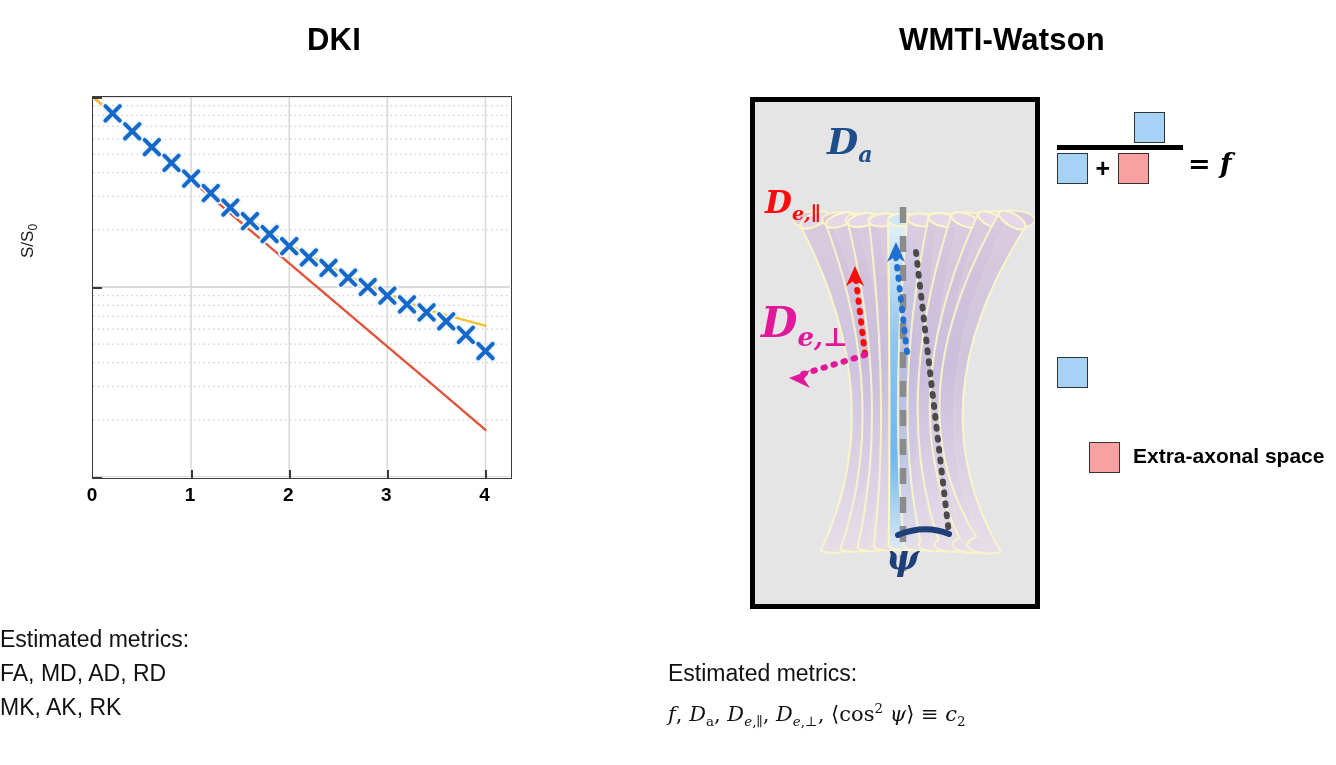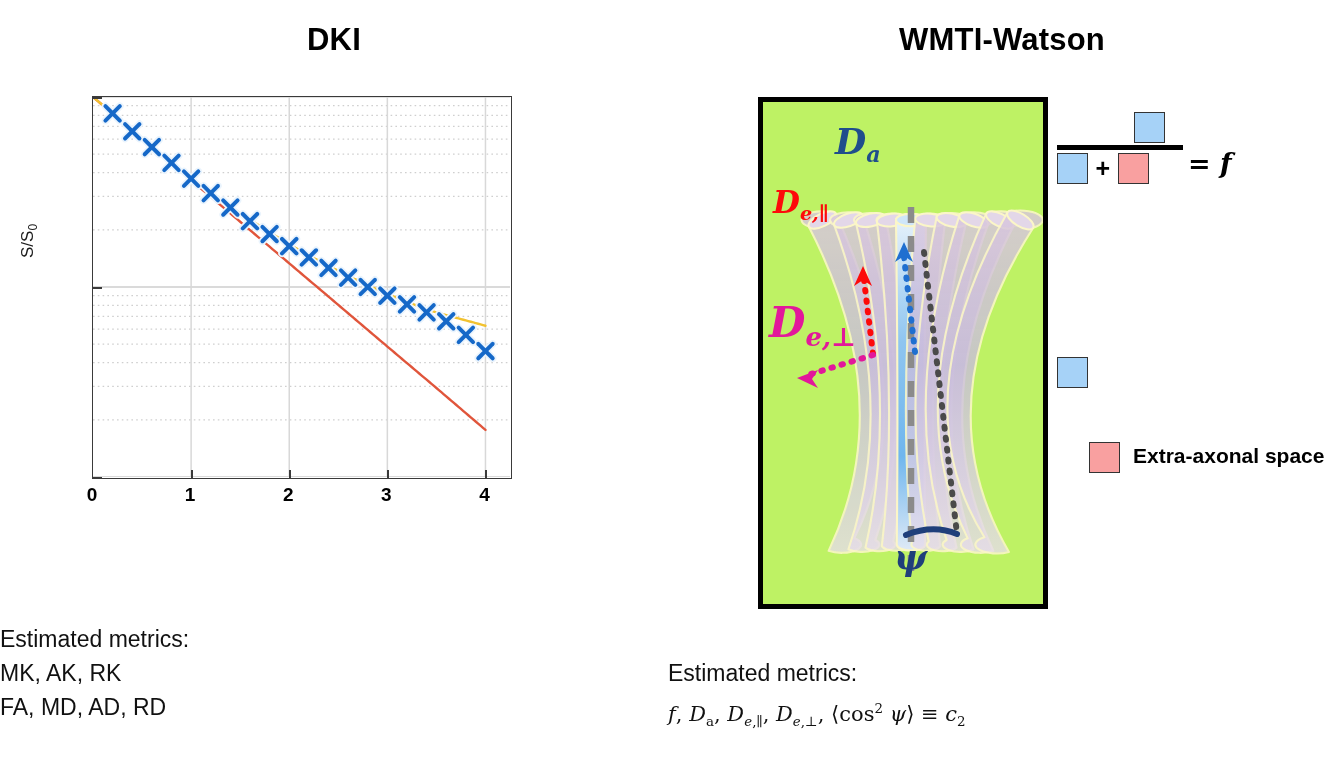--- a/index.html
+++ b/index.html
@@ -35,21 +35,21 @@
   #xlabel{position:absolute;left:92px;top:512px;width:420px;text-align:center;
     font-size:18px;font-weight:bold;color:#1a1a1a;}
   #xlabel .mu{font-family:"DejaVu Sans",sans-serif;font-style:normal;}
   #xlabel sup{font-size:12px;}
 
   .caption{position:absolute;width:100%;text-align:left;color:#111;}
   #dki-caption{left:0;top:622px;font-size:23px;line-height:34px;}
 
   
   #wmti-box{position:absolute;left:82px;top:97px;width:290px;height:512px;
-    background:#bef264;border:5px solid #000;box-sizing:border-box;margin-left:8px;}
+    background:#e5e5e5;border:5px solid #000;box-sizing:border-box;}
   #wmti-svg{position:absolute;left:0;top:0;}
 
   .dlabel{position:absolute;font-family:"DejaVu Serif",serif;font-weight:bold;
     font-style:italic;white-space:nowrap;}
   .dlabel sub{font-size:62%;font-style:italic;}
 
   
   #frac{position:absolute;left:389px;top:112px;width:180px;}
   .sq{display:inline-block;width:31px;height:31px;box-sizing:border-box;border:1.6px solid #333;vertical-align:middle;}
   .sq-blue{background:#a6d2f7;}
@@ -267,22 +267,22 @@
             <line x1="385.2705882352941" y1="246.87601198050095" x2="399.6705882352941" y2="261.2760119805009" stroke="#1568c8" stroke-width="4" stroke-linecap="round"></line>
             <line x1="385.2705882352941" y1="261.2760119805009" x2="399.6705882352941" y2="246.87601198050095" stroke="#1568c8" stroke-width="4" stroke-linecap="round"></line>
           </g>
         </svg>
     <div class="ytick-mark" style="top: 0px;"></div><div class="ytick-mark" style="top: 190px;"></div><div class="ytick-mark" style="top: 380px;"></div><div class="xtick-mark" style="left: 98.1176px;"></div><div class="xtick-mark" style="left: 196.235px;"></div><div class="xtick-mark" style="left: 294.353px;"></div><div class="xtick-mark" style="left: 392.471px;"></div></div>
   </div>
 
 
   <div class="caption" id="dki-caption">
     <div>Estimated metrics:</div>
+    <div>FA, MD, AD, RD</div>
     <div>MK, AK, RK</div>
-    <div>FA, MD, AD, RD</div>
   </div>
 <div class="xtick-label" style="left: 92px; top: 484px;">0</div>
     <div class="xtick-label" style="left: 190.118px; top: 484px;">1</div>
     <div class="xtick-label" style="left: 288.235px; top: 484px;">2</div>
     <div class="xtick-label" style="left: 386.353px; top: 484px;">3</div>
     <div class="xtick-label" style="left: 484.471px; top: 484px;">4</div>
   </div>
 
 <div class="panel" id="panel-wmti">
 

